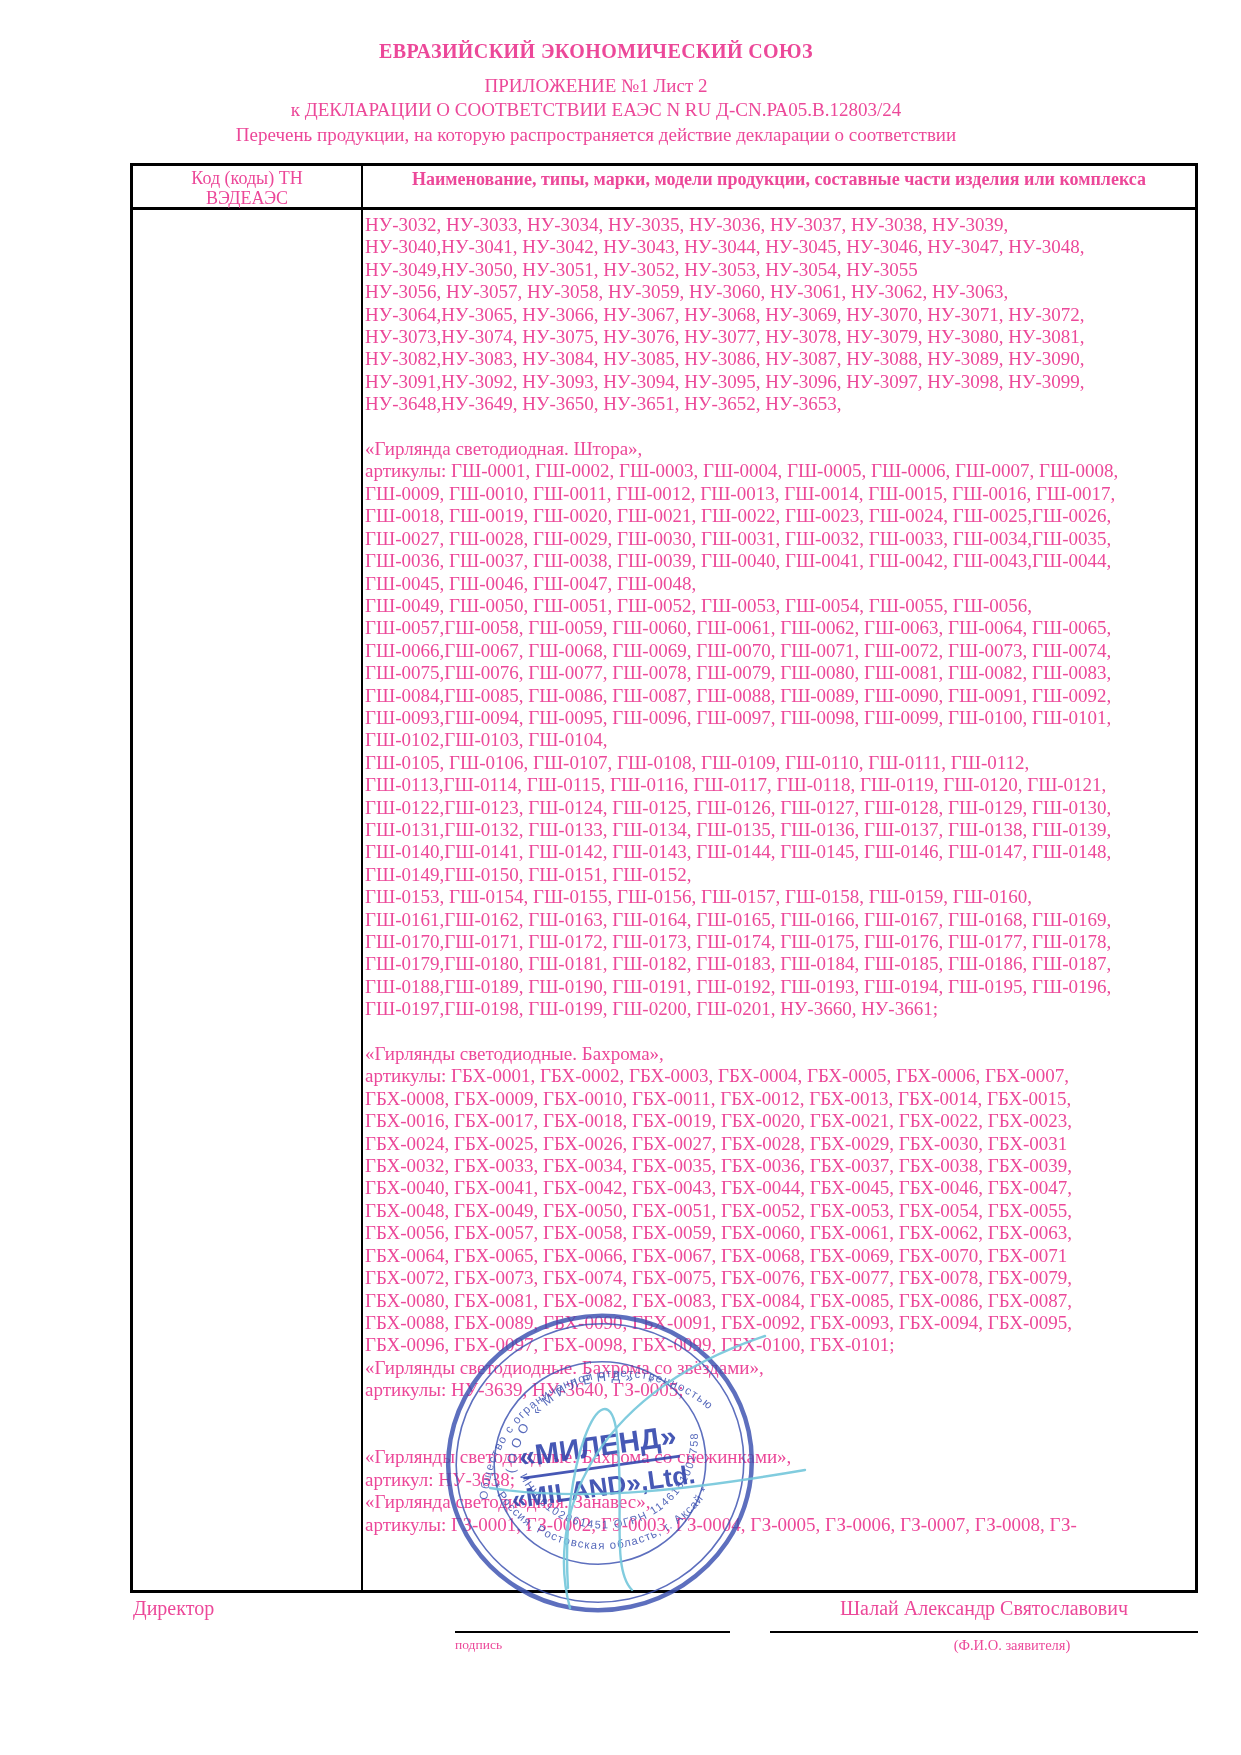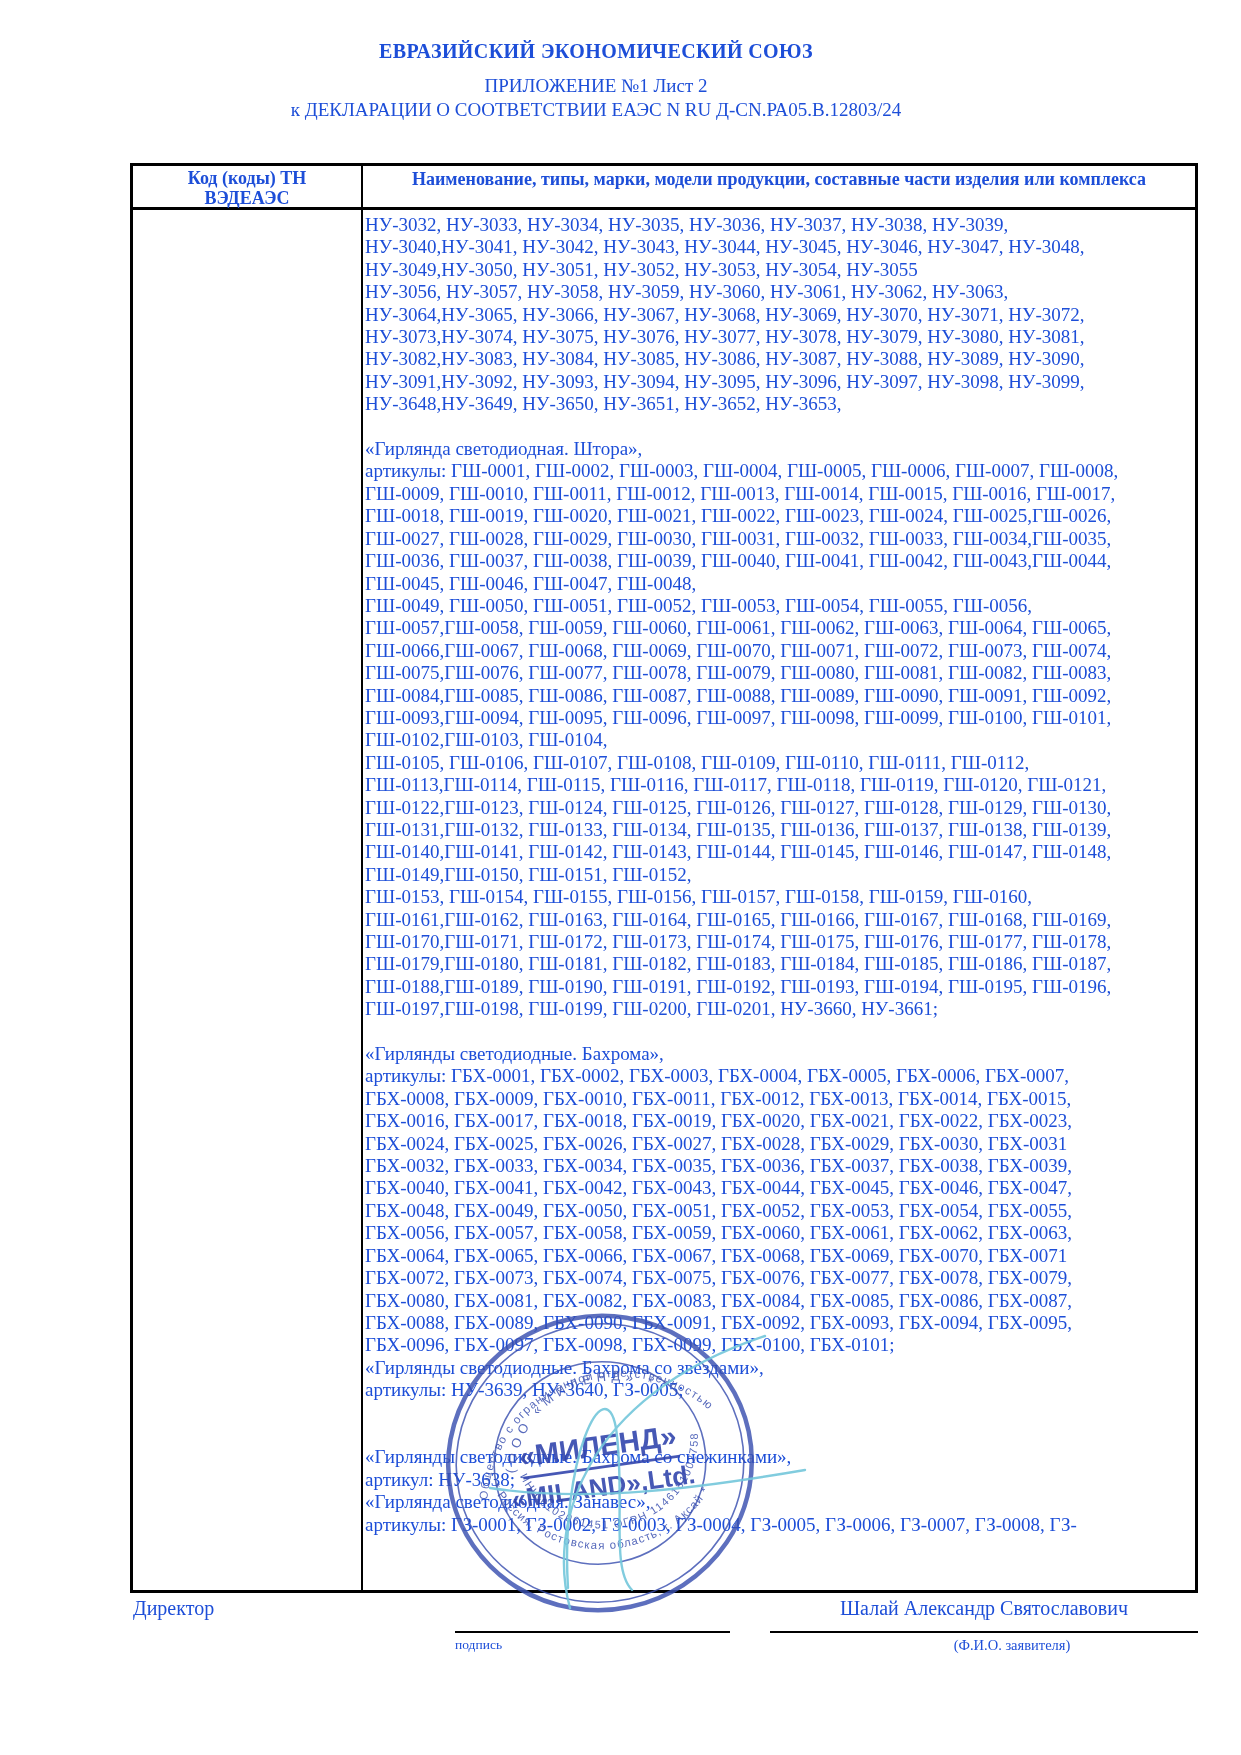--- a/index.html
+++ b/index.html
@@ -1,33 +1,33 @@
 <!DOCTYPE html>
 <html><head>
 <meta charset="utf-8">
 <style>
   html,body{margin:0;padding:0;background:#888;}
   .page{
     position:relative;width:1241px;height:1755px;background:#ffffff;
-    font-family:"Liberation Serif", serif;color:#1d4ed8;overflow:hidden;
+    font-family:"Liberation Serif", serif;color:#ec4899;overflow:hidden;
     margin:0 auto;
   }
   .header{position:absolute;left:0;top:40px;width:1192px;text-align:center;}
   .h1{font-size:20px;font-weight:bold;letter-spacing:.4px;}
   .h2{font-size:19px;margin-top:12px;}
   .h3{font-size:19px;margin-top:2px;}
   .h4{font-size:19px;margin-top:3px;}
 
   .doc-table{
     position:absolute;left:130px;top:163px;width:1068px;height:1430px;
     border:3px solid #000;box-sizing:border-box;background:transparent;
   }
   .thead{display:flex;border-bottom:3px solid #000;height:44px;box-sizing:border-box;}
   .th1{width:230px;border-right:2px solid #000;box-sizing:border-box;
-       text-align:center;font-weight:bold;font-size:18px;line-height:20px;padding-top:2px;}
+       text-align:center;font-weight:normal;font-size:18px;line-height:20px;padding-top:2px;}
   .th2{flex:1;text-align:center;font-weight:bold;font-size:18px;padding-top:3px;}
   .tbody{display:flex;height:calc(100% - 44px);}
   .td1{width:230px;border-right:2px solid #000;box-sizing:border-box;}
   .td2{flex:1;padding:4px 6px 0 2px;font-size:19px;line-height:22.4px;white-space:pre-line;}
 
   .sig-row{position:absolute;left:0;top:1597px;width:1241px;}
   .director{position:absolute;left:133px;top:0;font-size:20px;}
   .sig-line{position:absolute;left:455px;top:34px;width:275px;height:2px;background:#000;}
   .sig-caption{position:absolute;left:455px;top:40px;width:275px;text-align:left;font-size:13.5px;}
   .fio-name{position:absolute;left:770px;top:0;width:428px;text-align:center;font-size:20px;}
@@ -39,20 +39,21 @@
 </style>
 </head>
 <body>
 
 <div class="page">
 
   <div class="header">
     <div class="h1">ЕВРАЗИЙСКИЙ ЭКОНОМИЧЕСКИЙ СОЮЗ</div>
     <div class="h2">ПРИЛОЖЕНИЕ №1 Лист 2</div>
     <div class="h3">к ДЕКЛАРАЦИИ О СООТВЕТСТВИИ ЕАЭС N RU Д-CN.РА05.В.12803/24</div>
+    <div class="h4">Перечень продукции, на которую распространяется действие декларации о соответствии</div>
   </div>
 
   <div class="doc-table">
     <div class="thead">
       <div class="th1">
         <div>Код (коды) ТН</div>
         <div>ВЭДЕАЭС</div>
       </div>
       <div class="th2">Наименование, типы, марки, модели продукции, составные части изделия или комплекса</div>
     </div>

